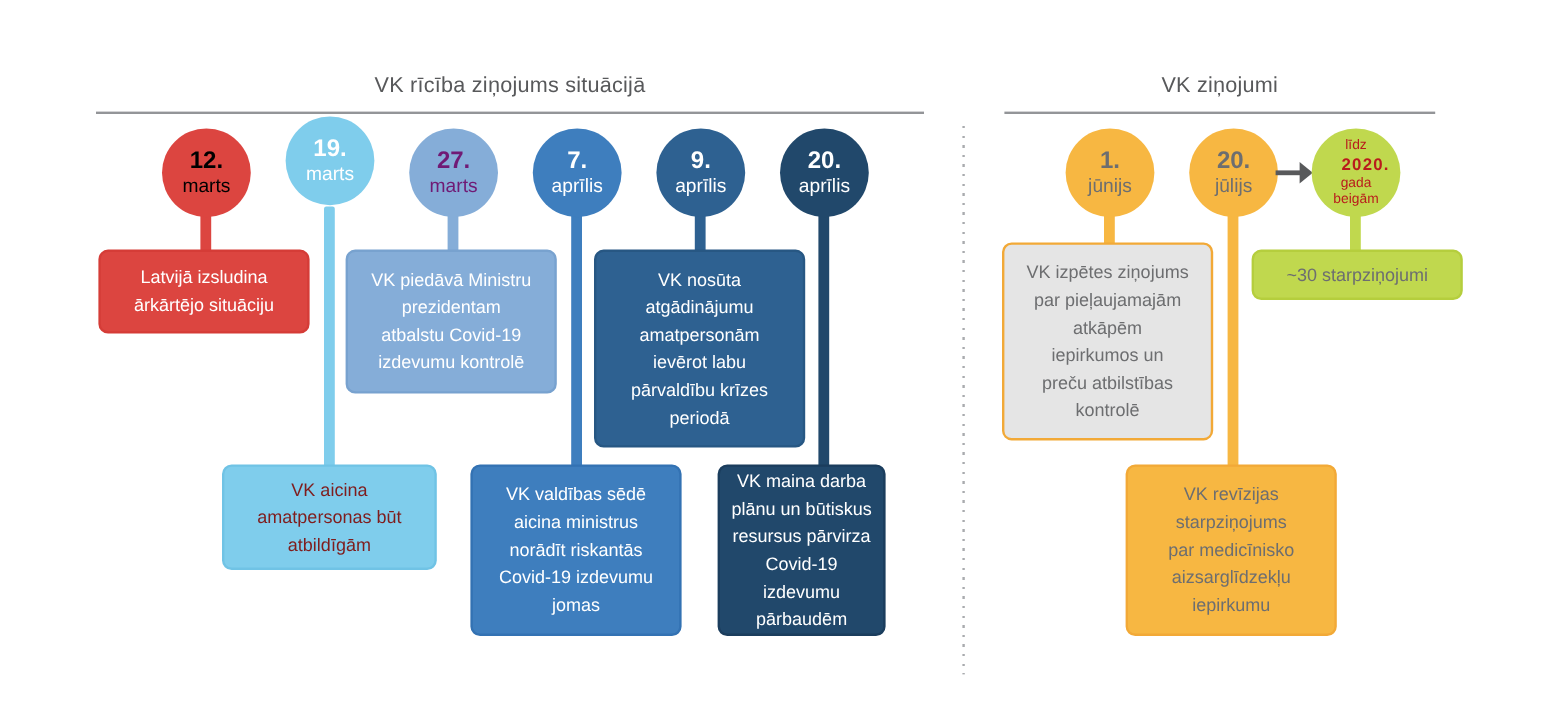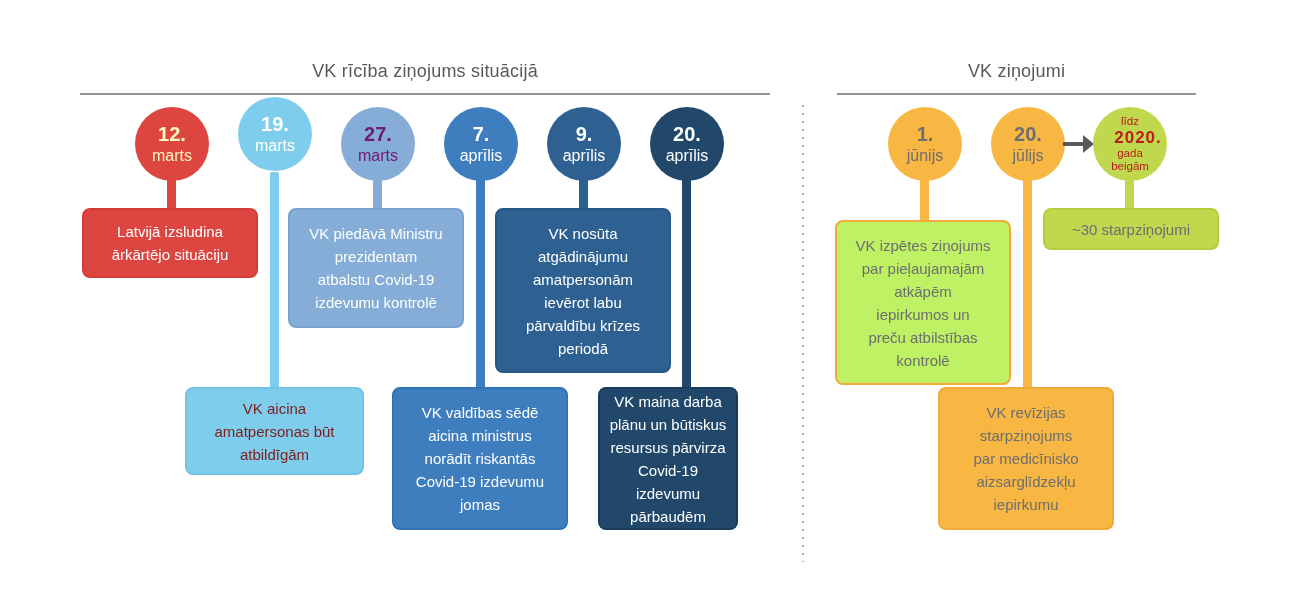--- a/index.html
+++ b/index.html
@@ -18,21 +18,21 @@
   }
   .stem{position:absolute;width:9px;border-radius:2px;}
   .circle{
     position:absolute;width:74px;height:74px;border-radius:50%;
     display:flex;flex-direction:column;align-items:center;justify-content:center;
     text-align:center;line-height:1.1;
   }
   .date-num{font-size:20px;font-weight:bold;}
   .date-month{font-size:16px;margin-top:2px;}
   .mini-line{font-size:11.5px;line-height:13px;}
-  .mini-big{font-size:17px;line-height:19px;font-weight:bold;letter-spacing:1px;margin-left:16px;}
+  .mini-big{font-size:14px;line-height:19px;font-weight:bold;letter-spacing:1px;margin-left:16px;}
   .note{
     position:absolute;box-sizing:border-box;border-radius:8px;border:2px solid transparent;
     display:flex;align-items:center;justify-content:center;text-align:center;
     font-size:15px;line-height:23px;white-space:pre-line;padding:6px 8px;
   }
   .arrow{position:absolute;left:1063px;top:135px;width:32px;height:18px;}
   .arrow-line{position:absolute;left:0;top:7px;width:22px;height:4px;}
   .arrow-head{
     position:absolute;left:20px;top:0;width:0;height:0;
     border-top:9px solid transparent;border-bottom:9px solid transparent;
@@ -46,21 +46,21 @@
 
   <div class="section-title" style="left: 80px; width: 690px; color: rgb(88, 89, 91);">VK rīcība ziņojums situācijā</div>
   <div class="rule" style="left: 80px; width: 690px; background-color: rgb(147, 149, 152);"></div>
 
   <div class="section-title" style="left: 837px; width: 359px; color: rgb(88, 89, 91);">VK ziņojumi</div>
   <div class="rule" style="left: 837px; width: 359px; background-color: rgb(147, 149, 152);"></div>
 
   <div class="divider"></div>
 
   <div class="stem" style="left: 167px; top: 172px; height: 50px; background-color: rgb(220, 69, 64);"></div>
-  <div class="circle" style="left: 135px; top: 107px; background-color: rgb(220, 69, 64); color: #fef9c3;">
+  <div class="circle" style="left: 135px; top: 107px; background-color: rgb(220, 69, 64); color: #000000;">
     <div class="date-num">12.</div>
     <div class="date-month">marts</div>
   </div>
   <div class="note" style="left: 82px; top: 208px; width: 176px; height: 70px; background-color: rgb(220, 69, 64); border-color: rgb(213, 60, 55); color: rgb(255, 255, 255); text-align: center;">Latvijā izsludina
 ārkārtējo situāciju</div>
 
   <div class="stem" style="left: 270px; top: 172px; height: 228px; background-color: rgb(127, 205, 236);"></div>
   <div class="circle" style="left: 238px; top: 97px; background-color: rgb(127, 205, 236); color: rgb(255, 255, 255);">
     <div class="date-num">19.</div>
     <div class="date-month">marts</div>
@@ -111,21 +111,21 @@
 plānu un būtiskus
 resursus pārvirza
 Covid-19 izdevumu
 pārbaudēm</div>
 
   <div class="stem" style="left: 920px; top: 172px; height: 50px; background-color: rgb(247, 183, 66);"></div>
   <div class="circle" style="left: 888px; top: 107px; background-color: rgb(247, 183, 66); color: rgb(109, 110, 112);">
     <div class="date-num">1.</div>
     <div class="date-month">jūnijs</div>
   </div>
-  <div class="note" style="left: 835px; top: 220px; width: 176px; height: 165px; background-color: #bef264; border-color: rgb(242, 169, 55); color: rgb(109, 110, 112);">VK izpētes ziņojums
+  <div class="note" style="left: 835px; top: 202px; width: 176px; height: 165px; background-color: #e5e5e5; border-color: rgb(242, 169, 55); color: rgb(109, 110, 112);">VK izpētes ziņojums
 par pieļaujamajām
 atkāpēm
 iepirkumos un
 preču atbilstības
 kontrolē</div>
 
   <div class="stem" style="left: 1023px; top: 172px; height: 228px; background-color: rgb(247, 183, 66);"></div>
   <div class="circle" style="left: 991px; top: 107px; background-color: rgb(247, 183, 66); color: rgb(109, 110, 112);">
     <div class="date-num">20.</div>
     <div class="date-month">jūlijs</div>

